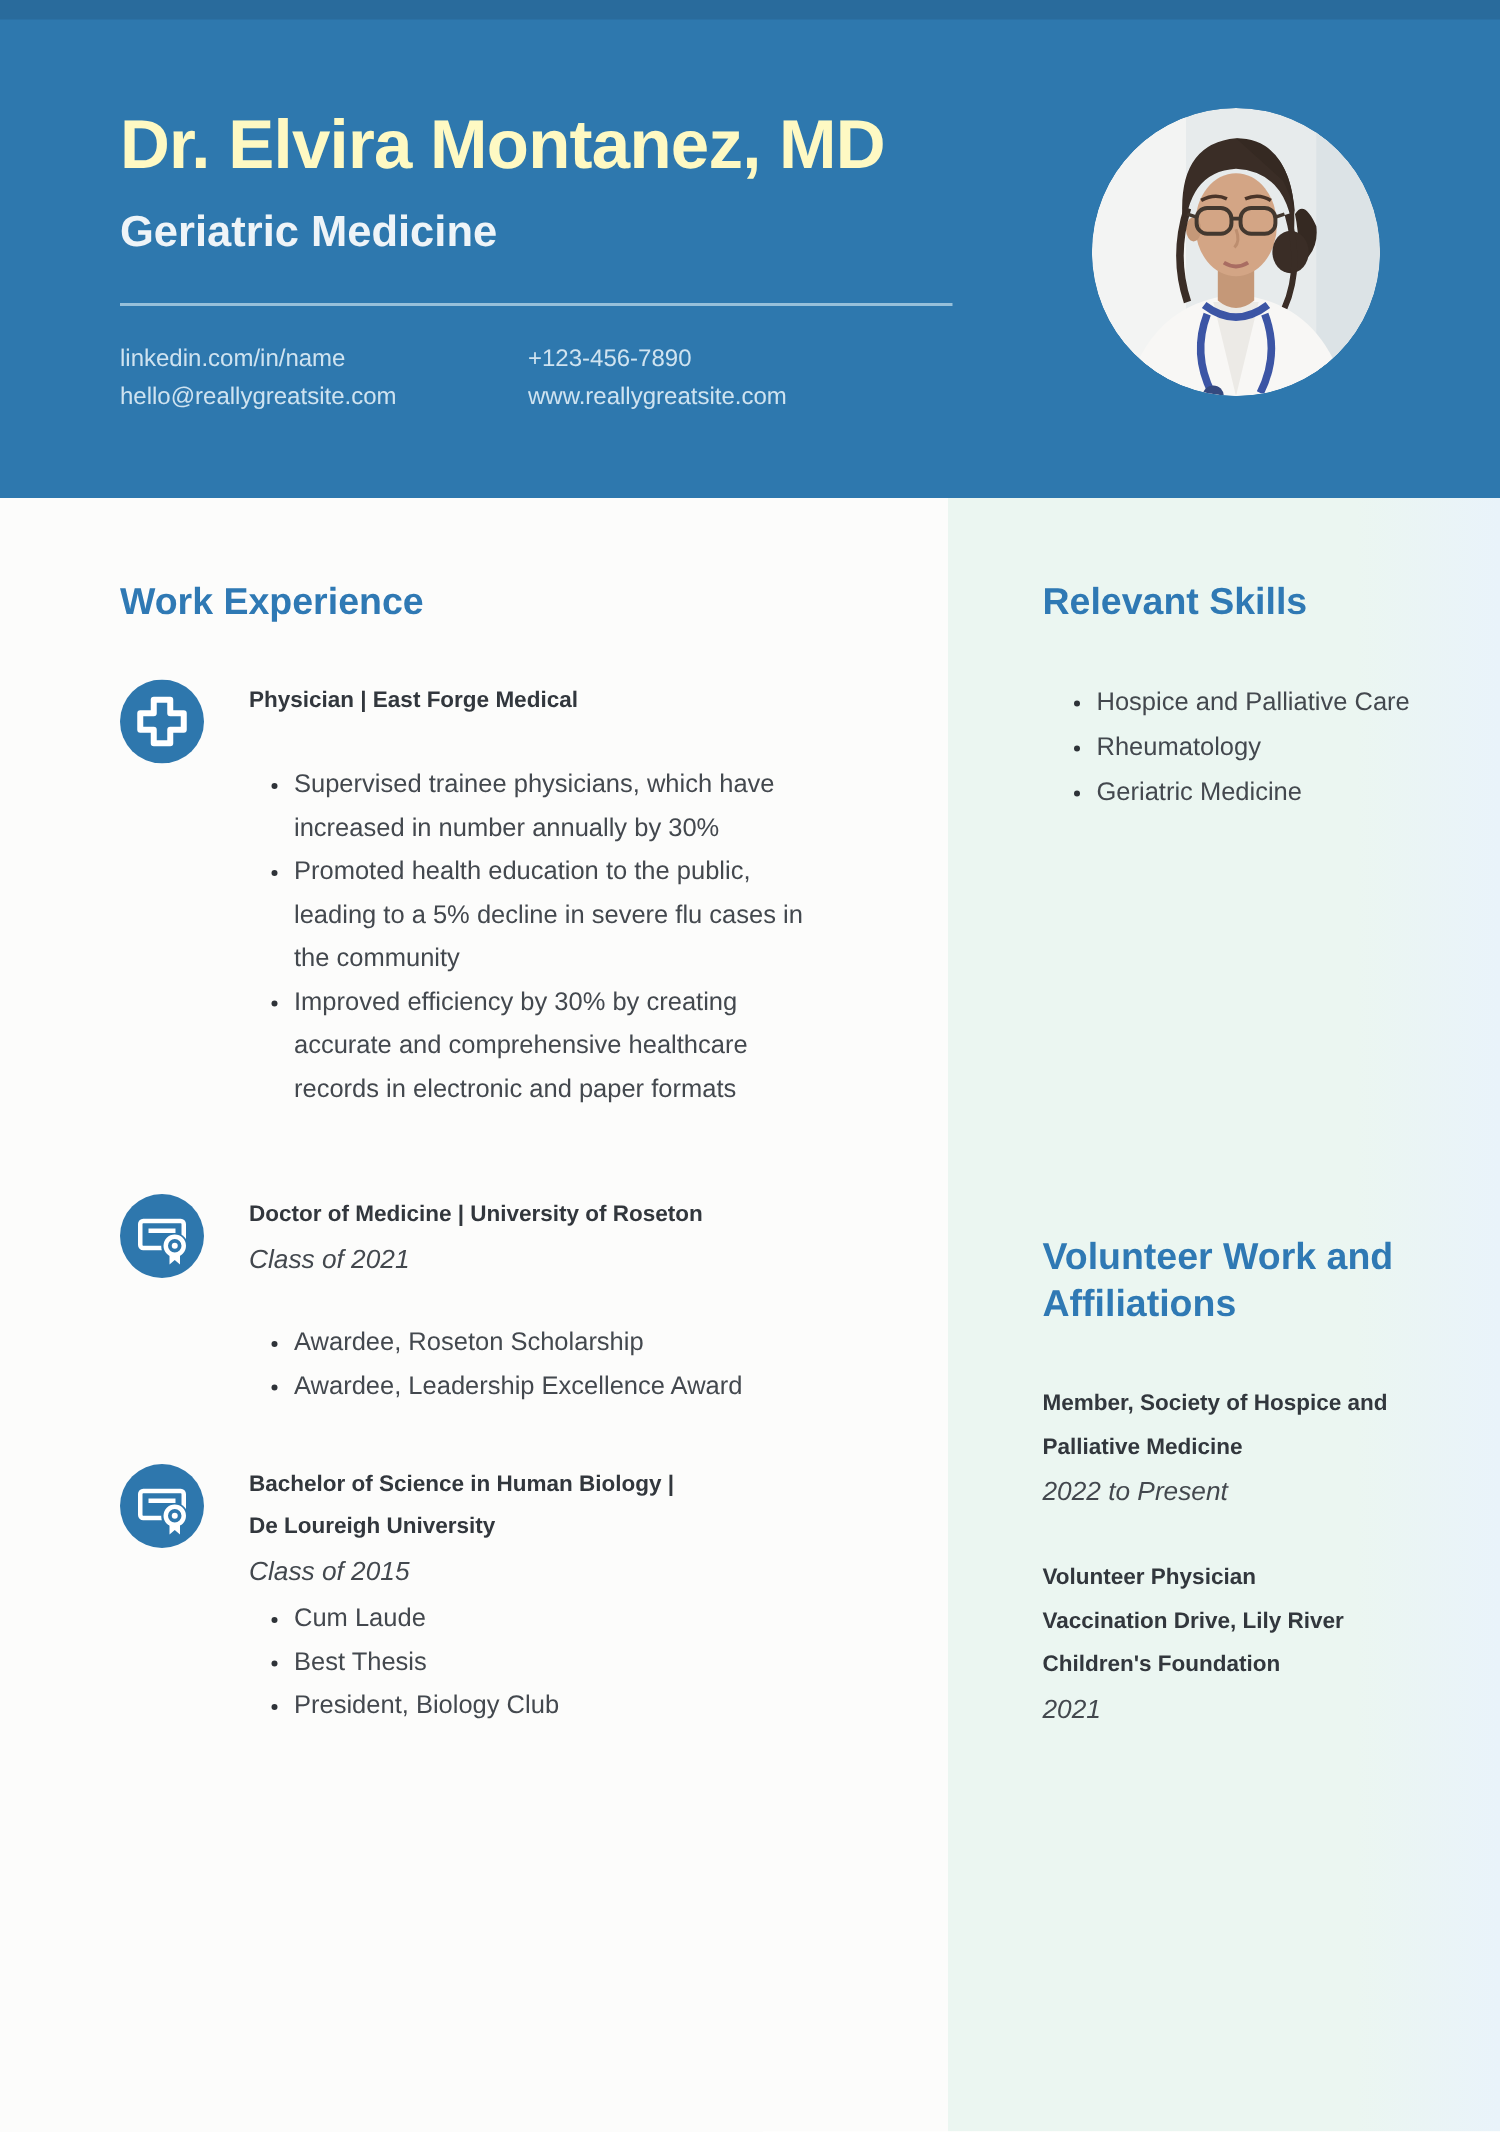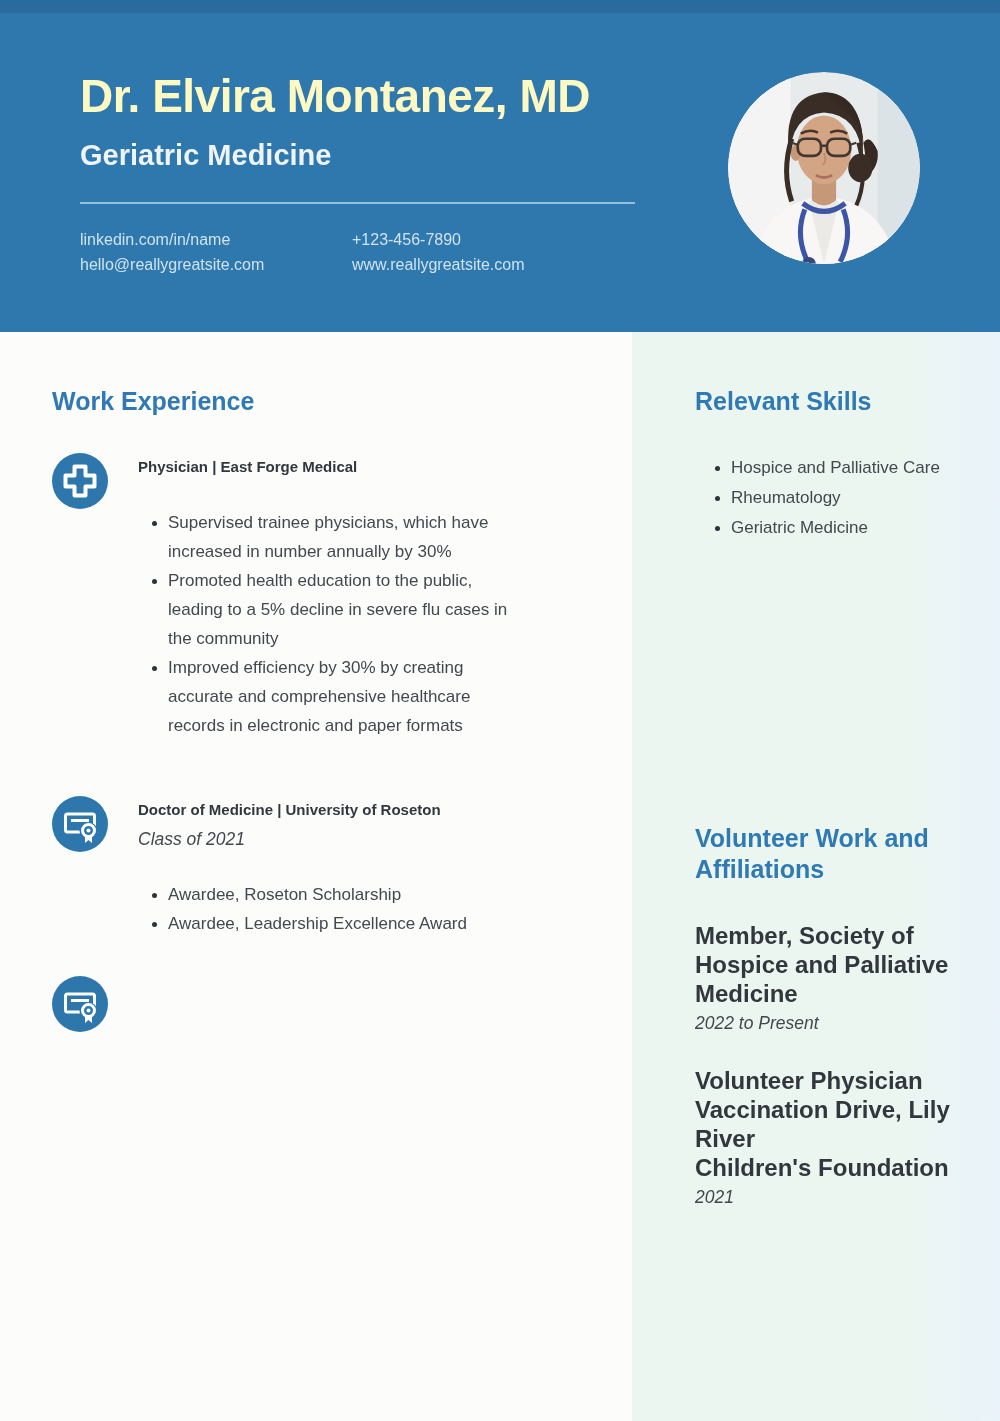--- a/index.html
+++ b/index.html
@@ -49,21 +49,21 @@
     position:absolute; top:72px; left:728px;
     width:192px; height:192px; border-radius:50%;
     overflow:hidden;
   }
   .photo-wrap svg { display:block; width:100%; height:100%; }
 
   
   .main { display:flex; height:1089px; }
   .col-left {
     width:632px; background:#fcfcfb;
-    padding:54px 50px 0 52px;
+    padding:54px 50px 0 80px;
   }
   .col-right {
     flex:1;
     background:linear-gradient(90deg,#ebf6f1 0%,#ebf6f1 74%,#e9f3fa 100%);
     padding:54px 42px 0 63px;
   }
 
   .section-heading {
     color:#2f79b4; font-size:25px; font-weight:bold; line-height:31px;
     white-space:pre-line;
@@ -102,21 +102,21 @@
   ul.skills-list { padding-left:36px; }
   ul.skills-list li {
     font-size:17px; color:#43484e; line-height:30px;
   }
   ul.skills-list li::marker { color:#2e3338; font-size:15px; }
 
   .volunteer-heading { margin-top:280px; }
   .vol-entry { margin-top:22px; }
   .vol-entry + .vol-entry { margin-top:28px; }
   .vol-title {
-    font-size:24px; font-weight:bold; color:#32373d; line-height:29px;
+    font-size:15px; font-weight:bold; color:#32373d; line-height:29px;
     white-space:pre-line; max-width:260px;
   }
   .vol-dates {
     font-size:17.5px; font-style:italic; color:#43484e; line-height:30px;
   }
 </style>
 </head>
 <body>
 
 <div class="page">
@@ -234,20 +234,30 @@
             <svg viewBox="0 0 56 56">
               <circle cx="28" cy="28" r="28" fill="#2e77ad"></circle>
               <rect x="13.5" y="18" width="29" height="18" rx="2" fill="none" stroke="#ffffff" stroke-width="3"></rect>
               <line x1="19" y1="24.5" x2="37" y2="24.5" stroke="#ffffff" stroke-width="3"></line>
               <circle cx="36.5" cy="35" r="9" fill="#2e77ad"></circle>
               <path d="M33 39 v8 l3.5 -3 3.5 3 v-8 z" fill="#ffffff"></path>
               <circle cx="36.5" cy="34.5" r="6" fill="#2e77ad" stroke="#ffffff" stroke-width="3"></circle>
               <circle cx="36.5" cy="34.5" r="2" fill="#ffffff"></circle>
             </svg>
           </div>
+          <div class="entry-body">
+            <div class="entry-title">Bachelor of Science in Human Biology |
+De Loureigh University</div>
+            <div class="entry-dates">Class of 2015</div>
+            <ul class="bullets">
+              <li>Cum Laude</li>
+              <li>Best Thesis</li>
+              <li>President, Biology Club</li>
+            </ul>
+          </div>
         </div>
       </div>
     </div>
 
     <div class="col-right">
 
       <h2 class="section-heading">Relevant Skills</h2>
       <ul class="skills-list">
         <li>Hospice and Palliative Care</li>
         <li>Rheumatology</li>

